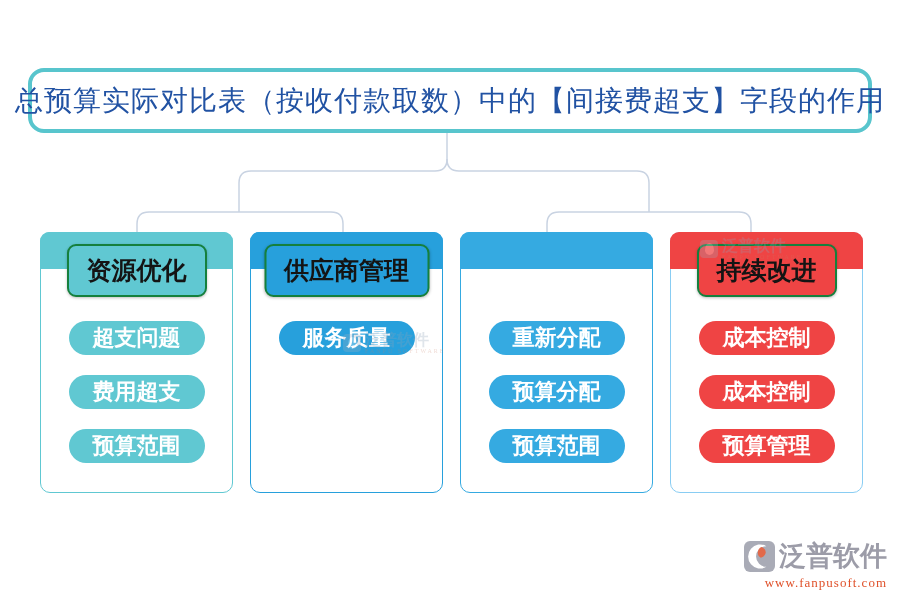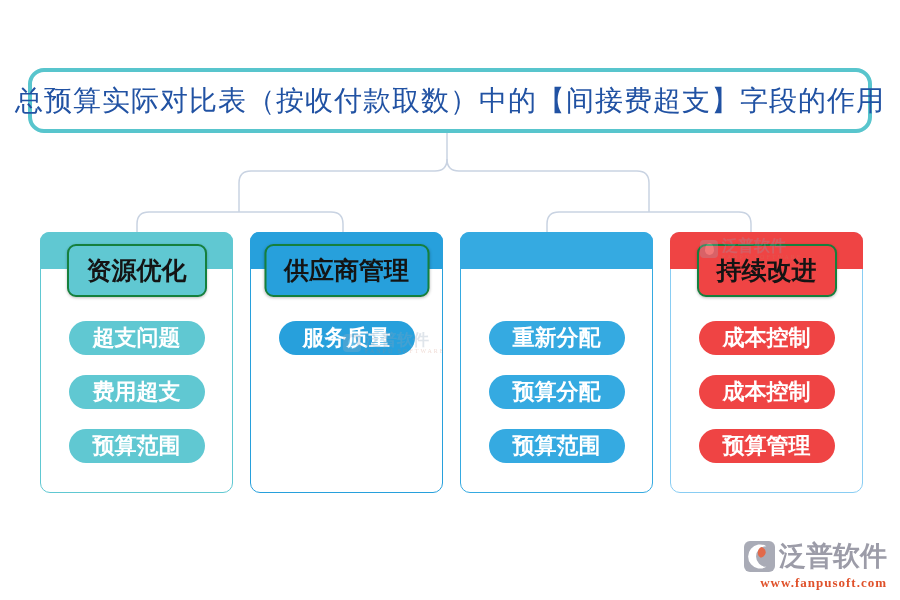--- a/index.html
+++ b/index.html
@@ -72,21 +72,21 @@
   .watermark .wm-text{display:flex;flex-direction:column;line-height:1;}
   .watermark .wm-cn{font-size:16px;font-weight:bold;}
   .watermark .wm-en{font-size:6px;letter-spacing:2px;color:#c87f66;}
   
   .footer{
     position:absolute;right:13px;bottom:9px;
     display:flex;flex-direction:column;align-items:flex-end;
   }
   .footer-top{display:flex;align-items:center;gap:4px;}
   .footer-brand{font-size:27px;font-weight:bold;color:#9c9ca8;line-height:1;}
-  .footer-url{font-size:13px;font-weight:bold;color:#e0512a;margin-top:3px;letter-spacing:1px;}
+  .footer-url{font-size:13px;font-weight:normal;color:#e0512a;margin-top:3px;letter-spacing:1px;}
 </style>
 </head>
 <body>
 
 <svg class="connector-svg" viewBox="0 0 900 600" xmlns="http://www.w3.org/2000/svg">
   <g fill="none" stroke="#c9d3e2" stroke-width="1.5">
     <path d="M447 133 V159 Q447 171 435 171 H251 Q239 171 239 183 V212"></path>
     <path d="M447 159 Q447 171 459 171 H637 Q649 171 649 183 V212"></path>
     <path d="M137 232 V224 Q137 212 149 212 H331 Q343 212 343 224 V232"></path>
     <path d="M547 232 V224 Q547 212 559 212 H739 Q751 212 751 224 V232"></path>

